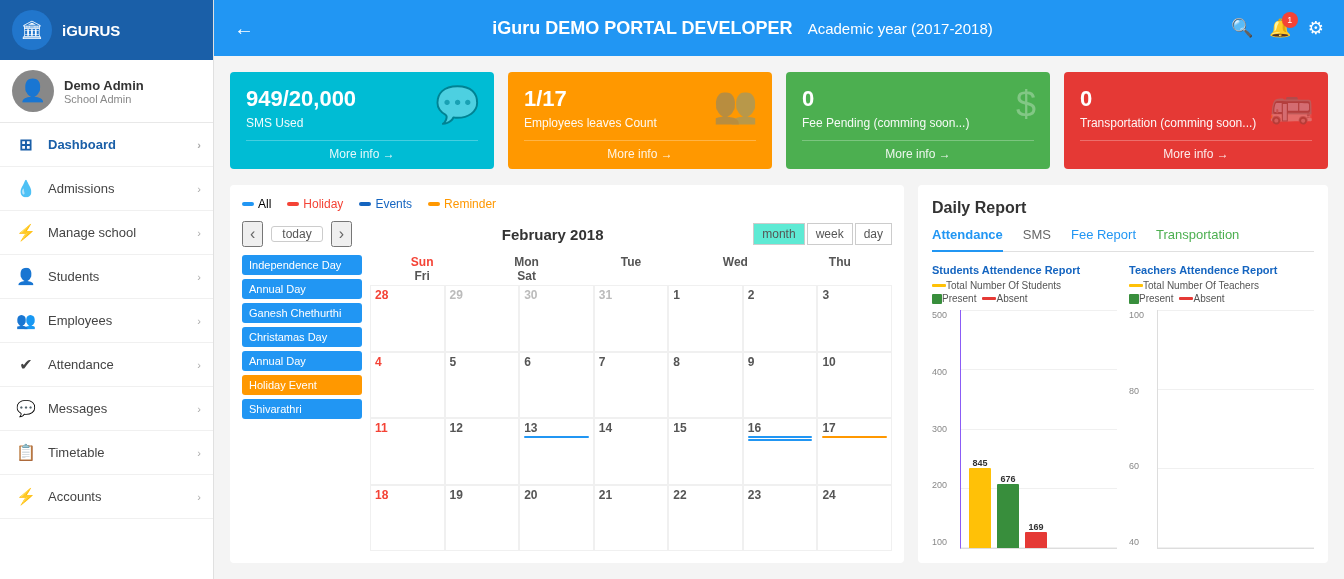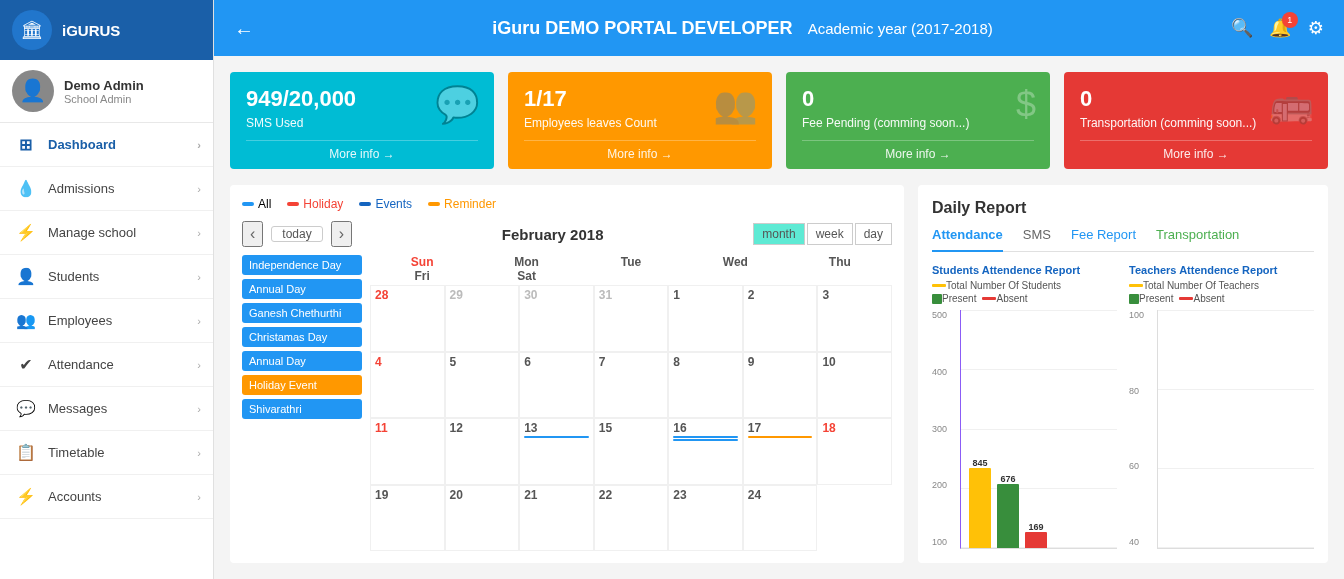--- a/index.html
+++ b/index.html
@@ -454,20 +454,21 @@
               <div class="cal-cell"><span class="day-num">5</span></div>
               <div class="cal-cell"><span class="day-num">6</span></div>
               <div class="cal-cell"><span class="day-num">7</span></div>
               <div class="cal-cell"><span class="day-num">8</span></div>
               <div class="cal-cell"><span class="day-num">9</span></div>
               <div class="cal-cell"><span class="day-num">10</span></div>
 
               <div class="cal-cell has-red sun-col"><span class="day-num">11</span></div>
               <div class="cal-cell"><span class="day-num">12</span></div>
               <div class="cal-cell"><span class="day-num">13</span><div class="cal-event-pill"></div></div>
+              <div class="cal-cell"><span class="day-num">14</span></div>
               <div class="cal-cell"><span class="day-num">15</span></div>
               <div class="cal-cell"><span class="day-num">16</span><div class="cal-event-pill"></div><div class="cal-event-pill"></div></div>
               <div class="cal-cell"><span class="day-num">17</span><div class="cal-event-pill orange"></div></div>
 
               <div class="cal-cell has-red sun-col"><span class="day-num">18</span></div>
               <div class="cal-cell"><span class="day-num">19</span></div>
               <div class="cal-cell"><span class="day-num">20</span></div>
               <div class="cal-cell"><span class="day-num">21</span></div>
               <div class="cal-cell"><span class="day-num">22</span></div>
               <div class="cal-cell"><span class="day-num">23</span></div>

